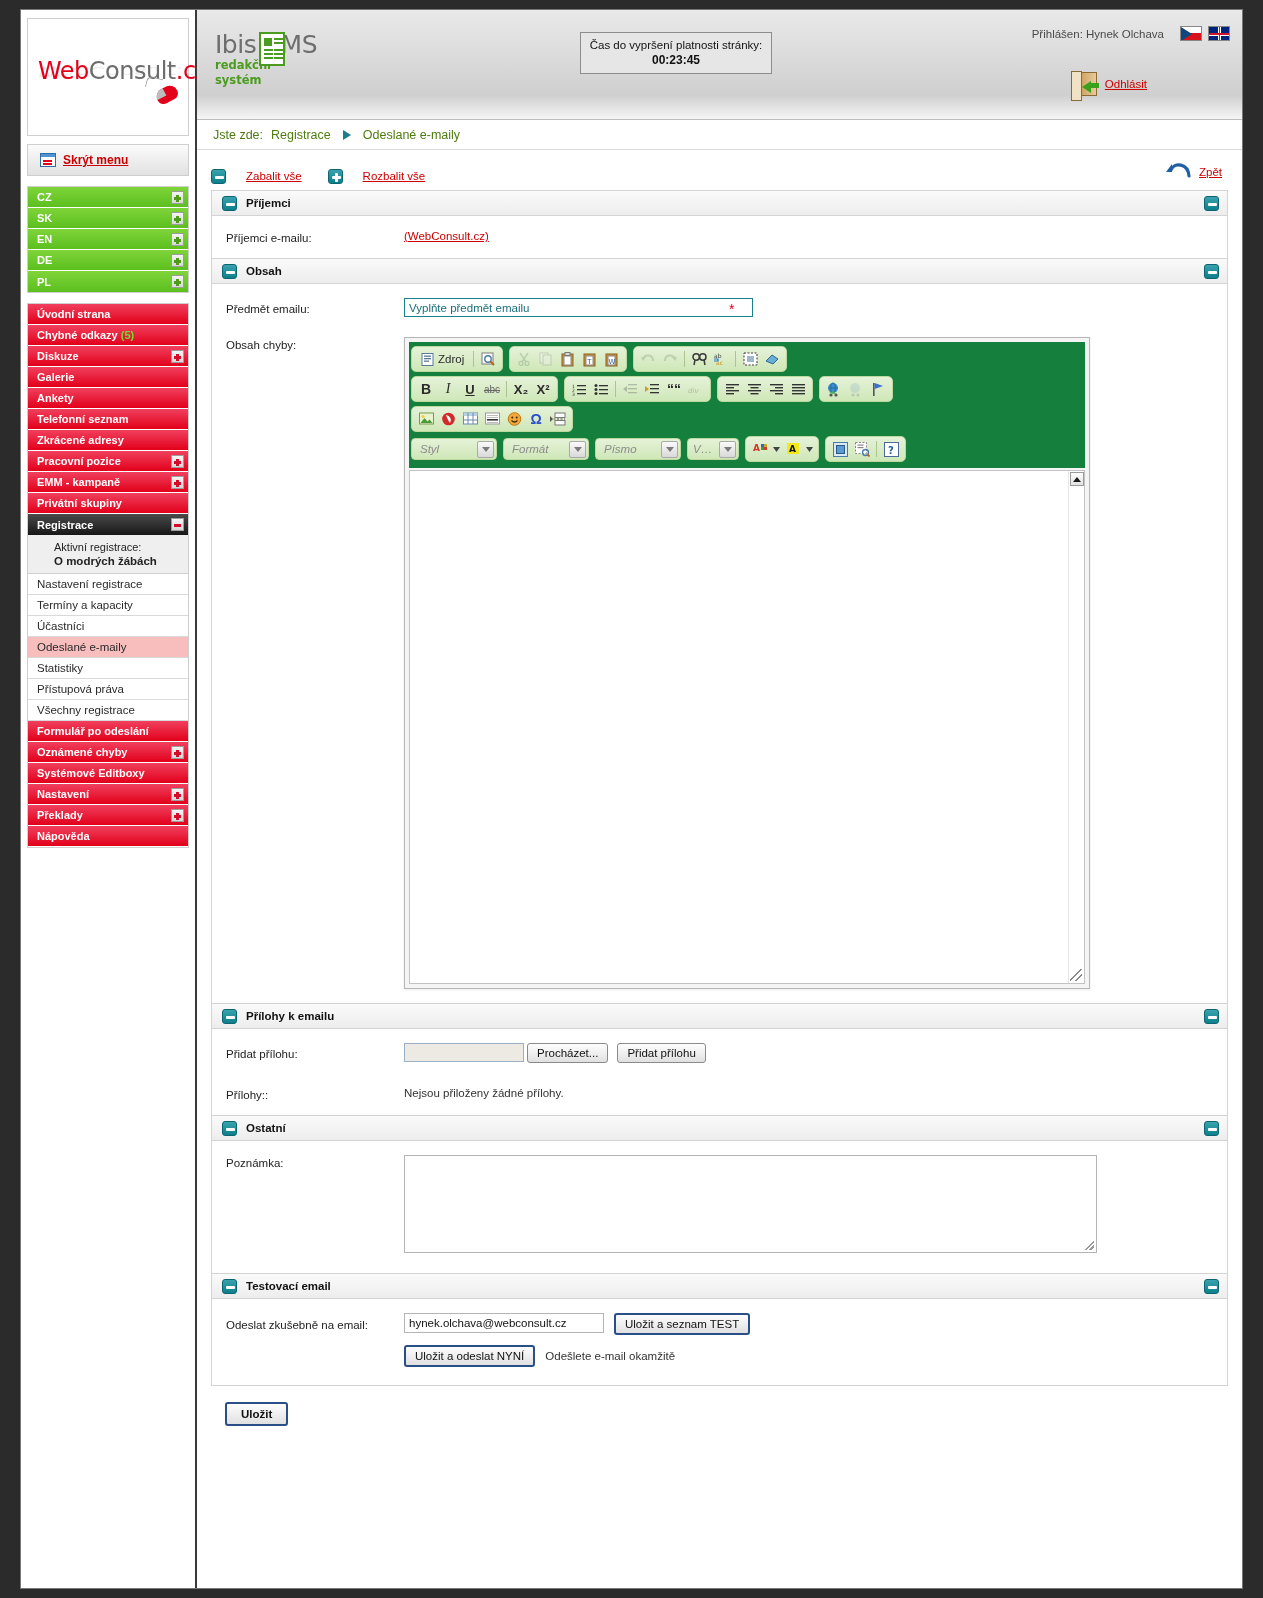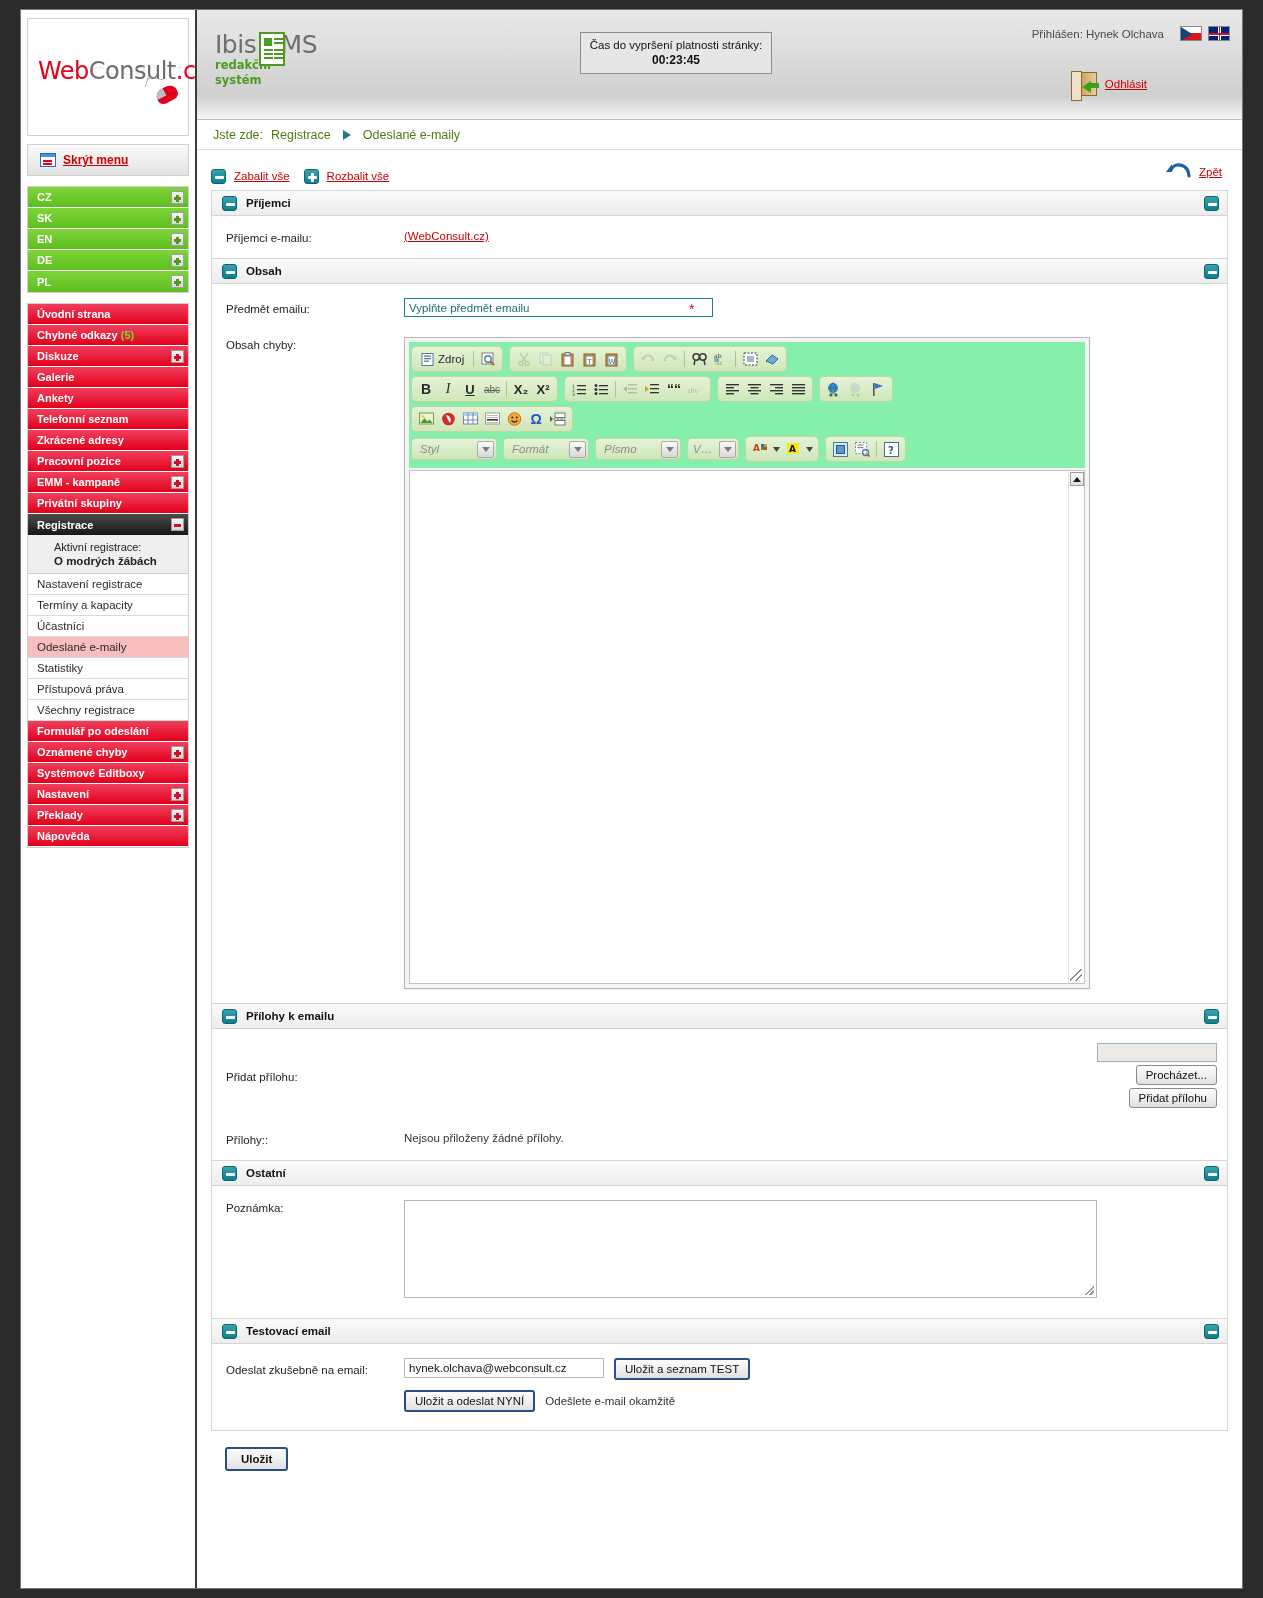--- a/index.html
+++ b/index.html
@@ -230,21 +230,21 @@
 
   .breadcrumb {
     height:30px; display:flex; align-items:center; padding-left:16px;
     background:#fff; border-bottom:1px solid #dcdcdc;
     font-size:12.5px; color:#4d7c0f; gap:8px;
   }
   .bc-arrow { width:0;height:0;border-top:5px solid transparent;border-bottom:5px solid transparent;border-left:8px solid #1c7b8c; margin:0 4px; }
 
   .content { padding:12px 14px 0 14px; flex:1; }
 
-  .toolrow { display:flex; align-items:center; gap:8px; position:relative; height:28px; }
+  .toolrow { display:flex; align-items:center; gap:20px; position:relative; height:28px; }
   .teal-minus, .teal-plus {
     width:15px; height:15px; border-radius:3px;
     background:linear-gradient(to bottom,#39a3ae 0%,#0e7f8c 100%);
     border:1px solid #0a6570; position:relative; flex:0 0 15px;
   }
   .teal-minus:before, .teal-plus:before {
     content:""; position:absolute; left:3px; top:6px; width:9px; height:3px; background:#fff; border-radius:1px;
   }
   .teal-plus:after {
     content:""; position:absolute; left:6px; top:3px; width:3px; height:9px; background:#fff; border-radius:1px;
@@ -264,34 +264,34 @@
   }
   .panel-head .ph-left { display:flex; align-items:center; gap:9px; }
   .panel-head .ph-title { font-weight:bold; font-size:11.5px; color:#111; }
   .panel-body { padding:14px 0 14px 0; background:#fff; }
   .field-row { display:flex; align-items:flex-start; padding:0 10px 0 14px; }
   .field-label { width:178px; flex:0 0 178px; font-size:11.5px; color:#222; padding-top:2px; }
   .field-val { flex:1; font-size:11.5px; }
   .field-val a { color:#cc0000; text-decoration:underline; }
 
   .subject-input {
-    width:309px; height:19px; border:1px solid #1b7f8c;
+    width:349px; height:19px; border:1px solid #1b7f8c;
     font-family:"Liberation Sans", sans-serif; font-size:11.5px;
     color:#1b6f7c; padding:1px 4px; background:#fff;
   }
   .req-star { color:#e2001a; margin-left:-24px; position:relative; top:1px; font-size:14px; }
 
   
   .cke {
     width:686px; margin-left:0;
     border:1px solid #b6b6b6; background:#f4f4f4;
     padding:4px 4px 4px 4px;
     box-shadow:0 1px 2px rgba(0,0,0,0.08);
   }
-  .cke-top { background:#86efac; padding:4px 2px 2px 2px; }
+  .cke-top { background:#15803d; padding:4px 2px 2px 2px; }
   .cke-rowline { display:flex; align-items:center; gap:6px; margin-bottom:4px; flex-wrap:nowrap; }
   .tb-group {
     display:flex; align-items:center; gap:2px;
     background:linear-gradient(to bottom,#e5f2d8 0%,#cfe7b8 100%);
     border:1px solid #bcd9a0; border-radius:5px; padding:2px 4px;
   }
   .tb-btn {
     width:20px; height:20px; display:flex; align-items:center; justify-content:center;
     font-size:12px; color:#2b2b2b; border-radius:3px; position:relative;
   }
@@ -960,21 +960,21 @@
         <div class="panel-head">
           <span class="ph-left">
             <span class="teal-minus"></span>
             <span class="ph-title">Přílohy k emailu</span>
           </span>
           <span class="teal-minus"></span>
         </div>
         <div class="panel-body">
           <div class="field-row" style="align-items:center;">
             <div class="field-label">Přidat přílohu:</div>
-            <div class="field-val" style="display:flex;align-items:flex-end;gap:3px;flex-direction:column;">
+            <div class="field-val" style="display:flex;align-items:flex-start;gap:3px;">
               <span class="file-fake"></span>
               <button class="btn">Procházet...</button>
               <button class="btn" style="margin-left:6px;">Přidat přílohu</button>
             </div>
           </div>
           <div class="field-row" style="margin-top:24px;">
             <div class="field-label">Přílohy::</div>
             <div class="field-val">Nejsou přiloženy žádné přílohy.</div>
           </div>
         </div>

